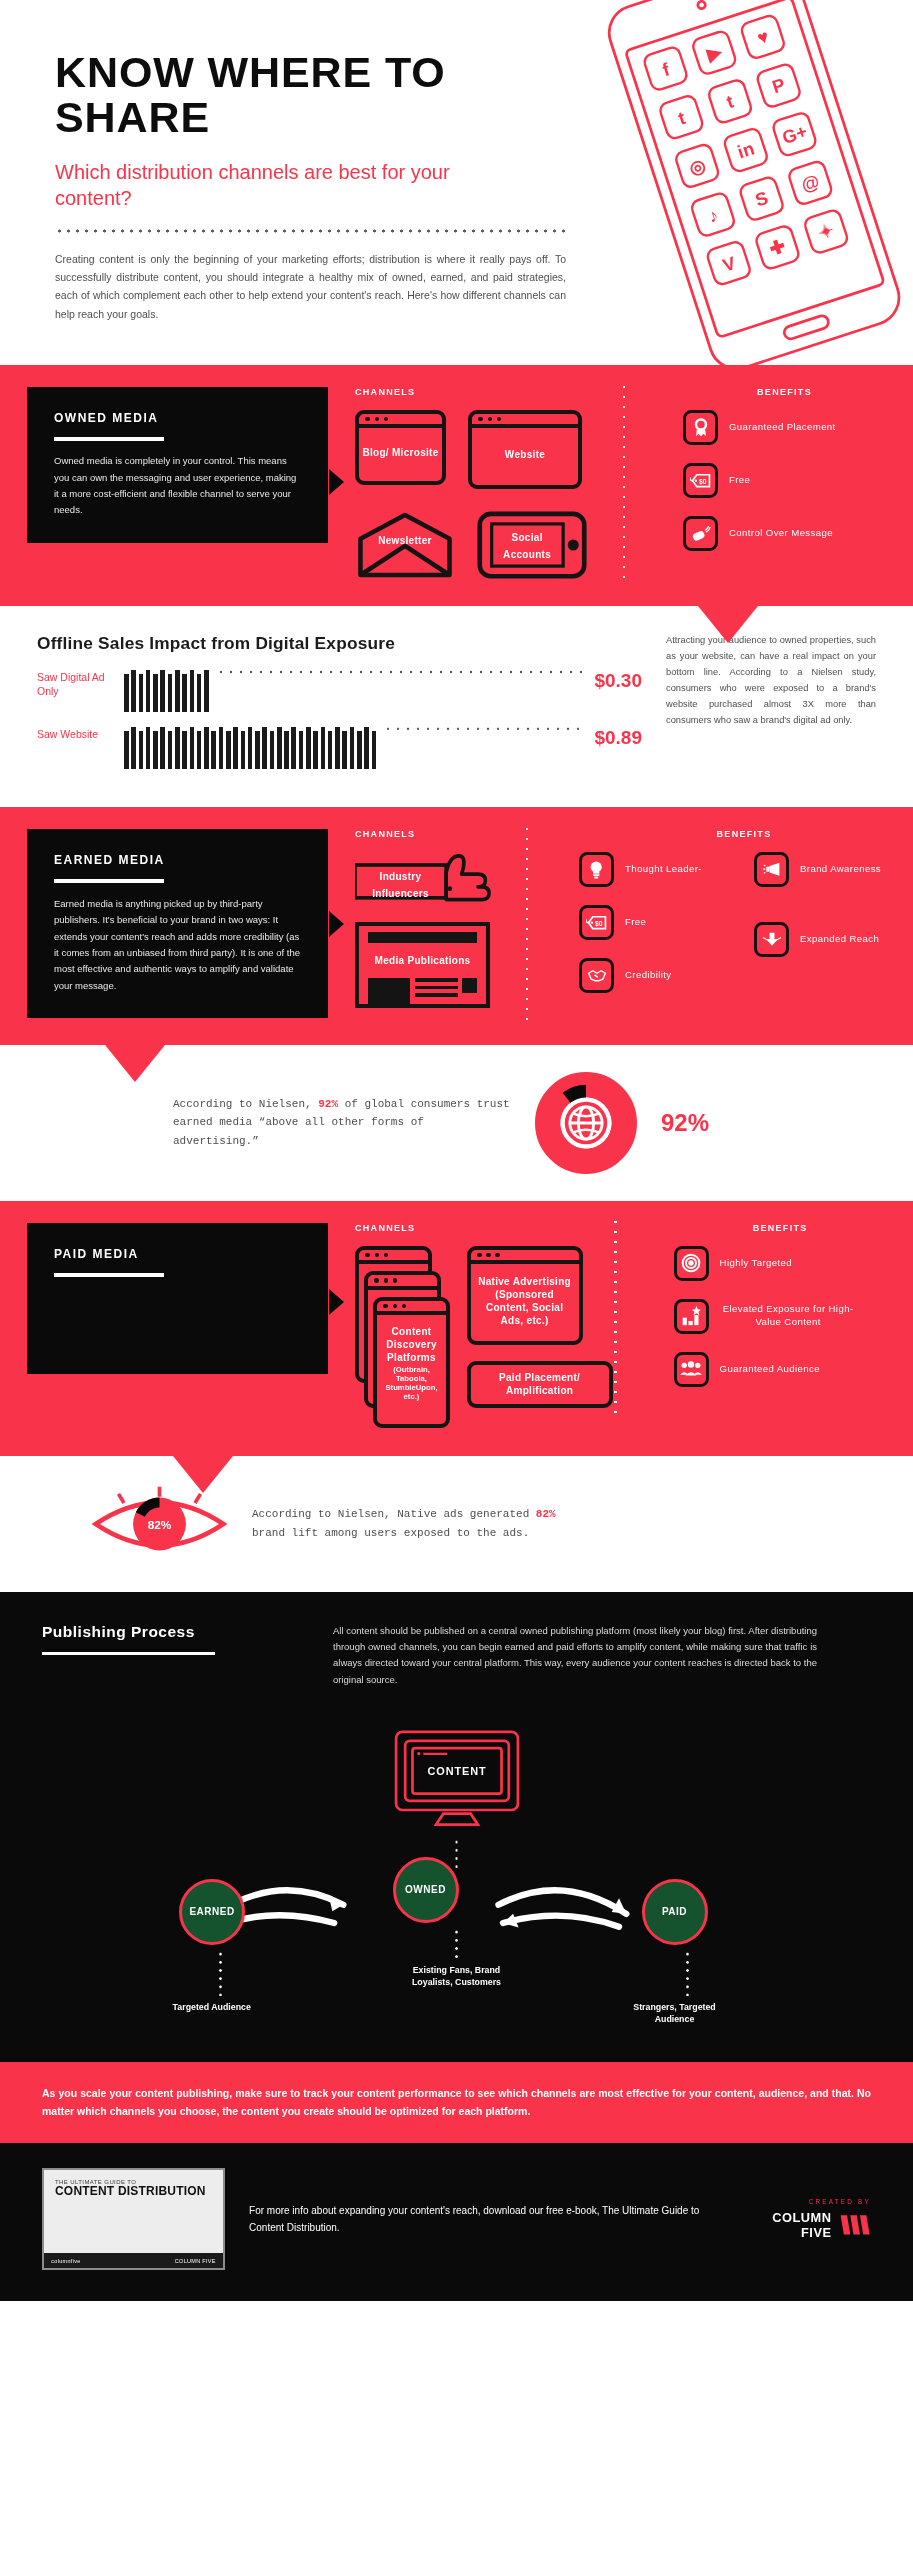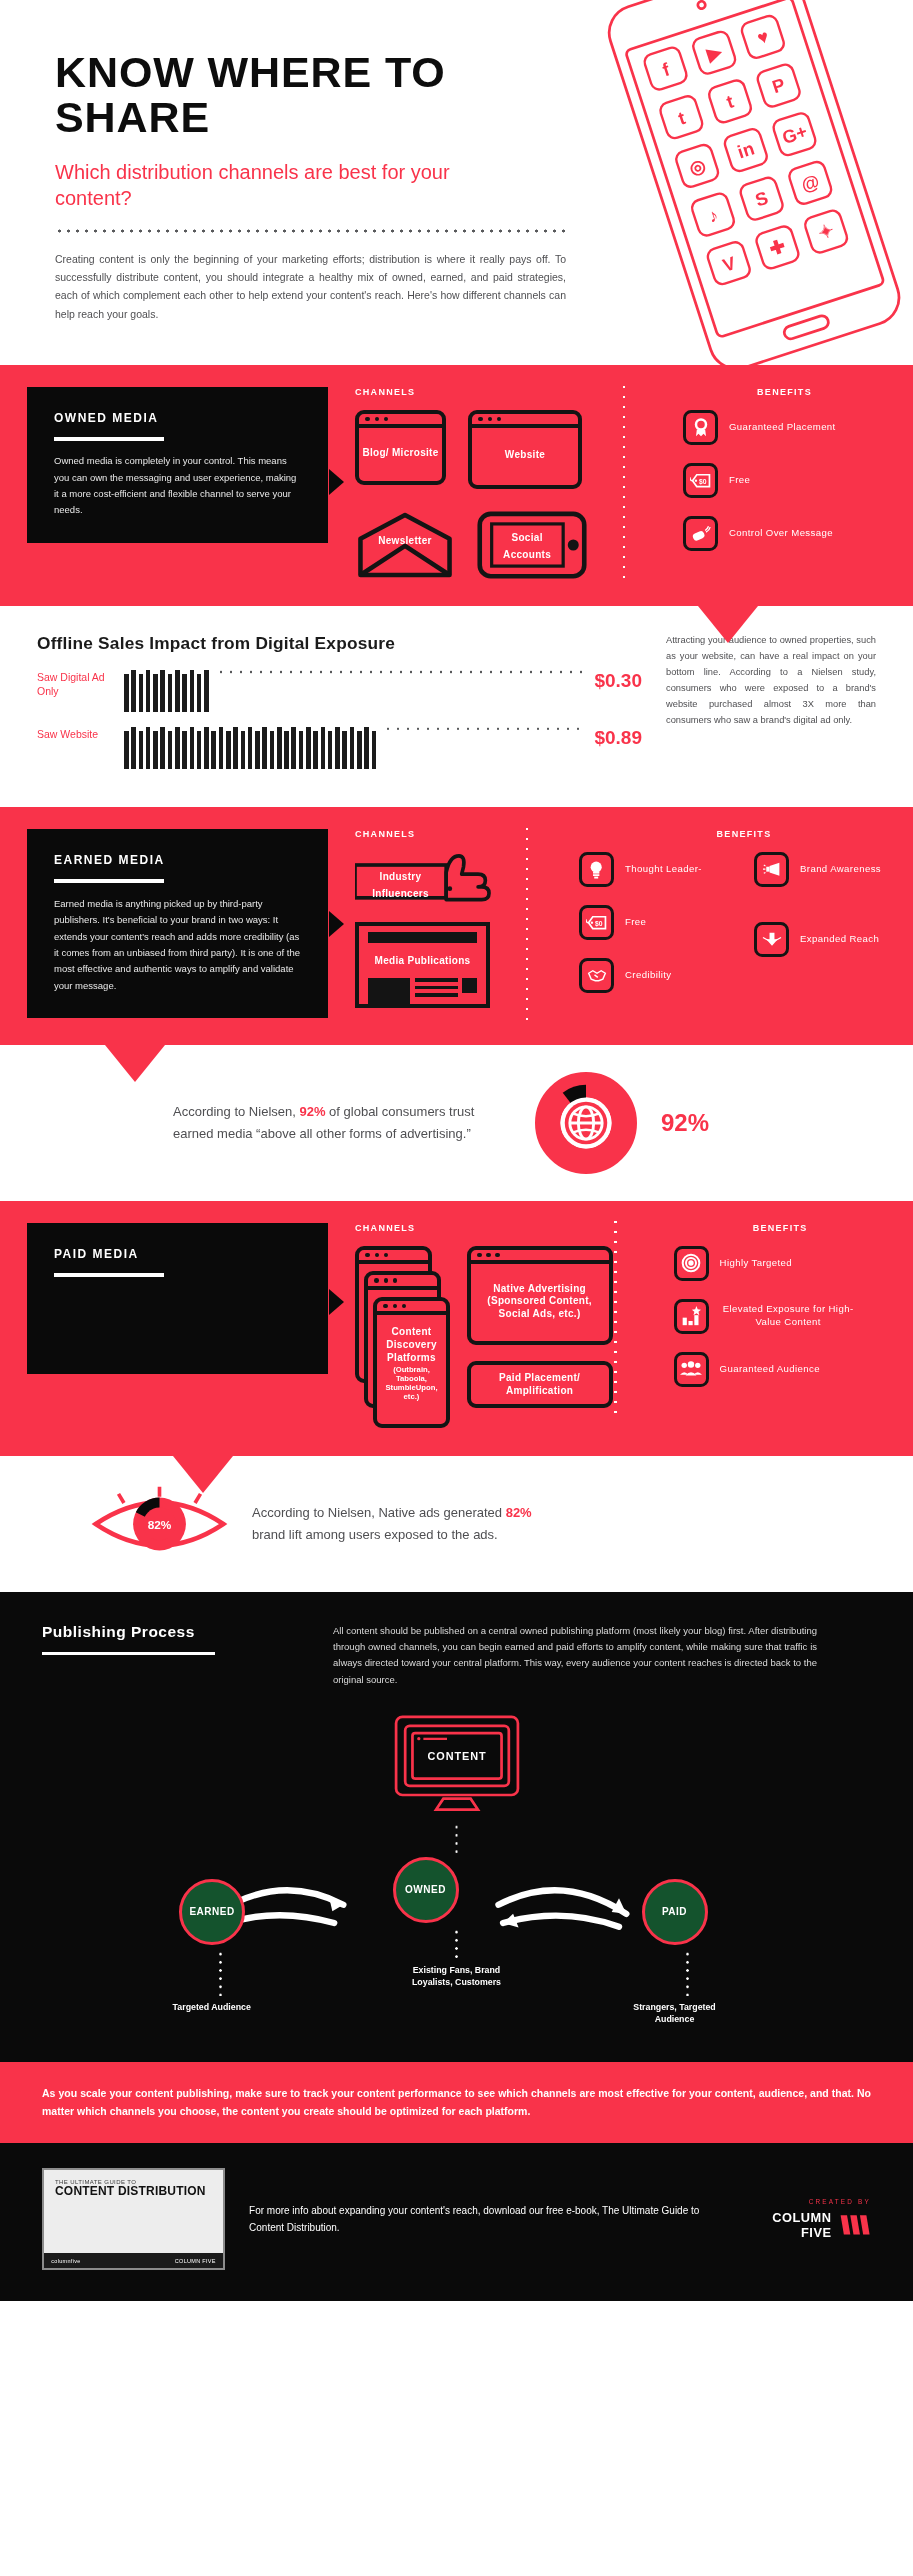--- a/index.html
+++ b/index.html
@@ -81,21 +81,21 @@
   .barcode { display: flex; align-items: flex-end; gap: 2.7px; height: 42px; }
   .barcode i { display: block; width: 4.6px; background: #1b1b1b; height: 42px; }
   .leaddots { flex: 1 1 auto; height: 3.7px; margin: 0 7.3px;
     background-image: radial-gradient(circle, #58595b 1.3px, transparent 1.5px);
     background-size: 10px 3.7px; background-repeat: repeat-x; }
   .amount { color: #f9334a; font-size: 19px; font-weight: bold; }
   .sidenote { font-size: 9.3px; line-height: 1.72; color: #4f4f52; text-align: justify; }
 
   
   .nielsen { background: #fff; padding: 27px 37px; display: flex; align-items: center; gap: 24px; position: relative; }
-  .nielsen p { font-size: 13px; line-height: 1.7; color: #4f4f52; }
+  .nielsen p { font-size: 11px; line-height: 1.7; color: #4f4f52; font-family: Liberation Mono, monospace; }
   .hl { color: #f9334a; font-weight: bold; }
   .bignum { font-size: 24px; font-weight: bold; color: #f9334a; }
 
   
   .pub { background: #0a0a0a; color: #fff; padding: 31px 42px 37px 42px; }
   .pub-top { display: flex; gap: 35px; }
   .pub h3 { font-size: 15.5px; font-weight: bold; letter-spacing: 0.5px; }
   .pub .rule { width: 173px; height: 3.7px; background: #fff; margin-top: 11px; }
   .pub p { font-size: 9.5px; line-height: 1.72; color: #dcdcdc; text-align: justify; }
   .node {
@@ -498,21 +498,21 @@
                   <i></i>
                   <i></i>
                 </div>
               <div style="padding:11px 4.6px 0 4.6px; text-align:center;">
                 <div class="tile-label">Content Discovery Platforms</div>
                 <div class="tile-sub" style="margin-top:0">(Outbrain, Taboola, StumbleUpon, etc.)</div>
               </div>
             </div>
           </div>
           <div style="flex:1 1 auto;">
-            <div class="tile-browser" style="width:146px;height:99px;margin-bottom:16.4px;">
+            <div class="tile-browser" style="width:116px;height:99px;margin-bottom:16.4px;">
               <div class="bar">
                   <i></i>
                   <i></i>
                   <i></i>
                 </div>
               <div class="body" style="height:75px;padding:0 7.3px;">
                   <span class="tile-label">Native Advertising (Sponsored Content, Social Ads, etc.)</span>
                 </div>
             </div>
             <div style="width:146px;height:47px;border:4.6px solid #141414;border-radius:9px;display:flex;align-items:center;justify-content:center;text-align:center;padding:0 5.5px;">
@@ -586,21 +586,21 @@
         <h3>Publishing Process</h3>
         <div class="rule"></div>
       </div>
       <div style="flex:1 1 auto; max-width:484px;">
         <p>All content should be published on a central owned publishing platform (most likely your blog) first. After distributing through owned channels, you can begin earned and paid efforts to amplify content, while making sure that traffic is always directed toward your central platform. This way, every audience your content reaches is directed back to the original source.</p>
       </div>
     </div>
 
     <div style="position:relative; height:310px; margin-top:27px;">
 
-      <div style="position:absolute; left:50%; transform:translateX(-50%); top:0;">
+      <div style="position:absolute; left:50%; transform:translateX(-50%); top:15px;">
         <svg viewBox="0 0 150 110" width="137" height="100">
           <rect x="8" y="2" width="134" height="86" rx="7" fill="none" stroke="#f9334a" stroke-width="3"></rect>
           <rect x="18" y="12" width="114" height="66" rx="5" fill="none" stroke="#f9334a" stroke-width="3"></rect>
           <rect x="26" y="20" width="98" height="50" rx="3" fill="none" stroke="#f9334a" stroke-width="3"></rect>
           <circle cx="33" cy="26" r="1.8" fill="#f9334a"></circle>
             <rect x="38" y="25" width="26" height="2.5" fill="#f9334a"></rect>
           <text x="75" y="50" fill="#ffffff" font-size="12" font-weight="bold" text-anchor="middle" letter-spacing="1" font-family="'Liberation Sans',sans-serif">CONTENT</text>
           <path d="M60 92 H90 L98 104 H52 Z" fill="none" stroke="#f9334a" stroke-width="3"></path>
         </svg>
         <div class="vdots-dark"></div>

